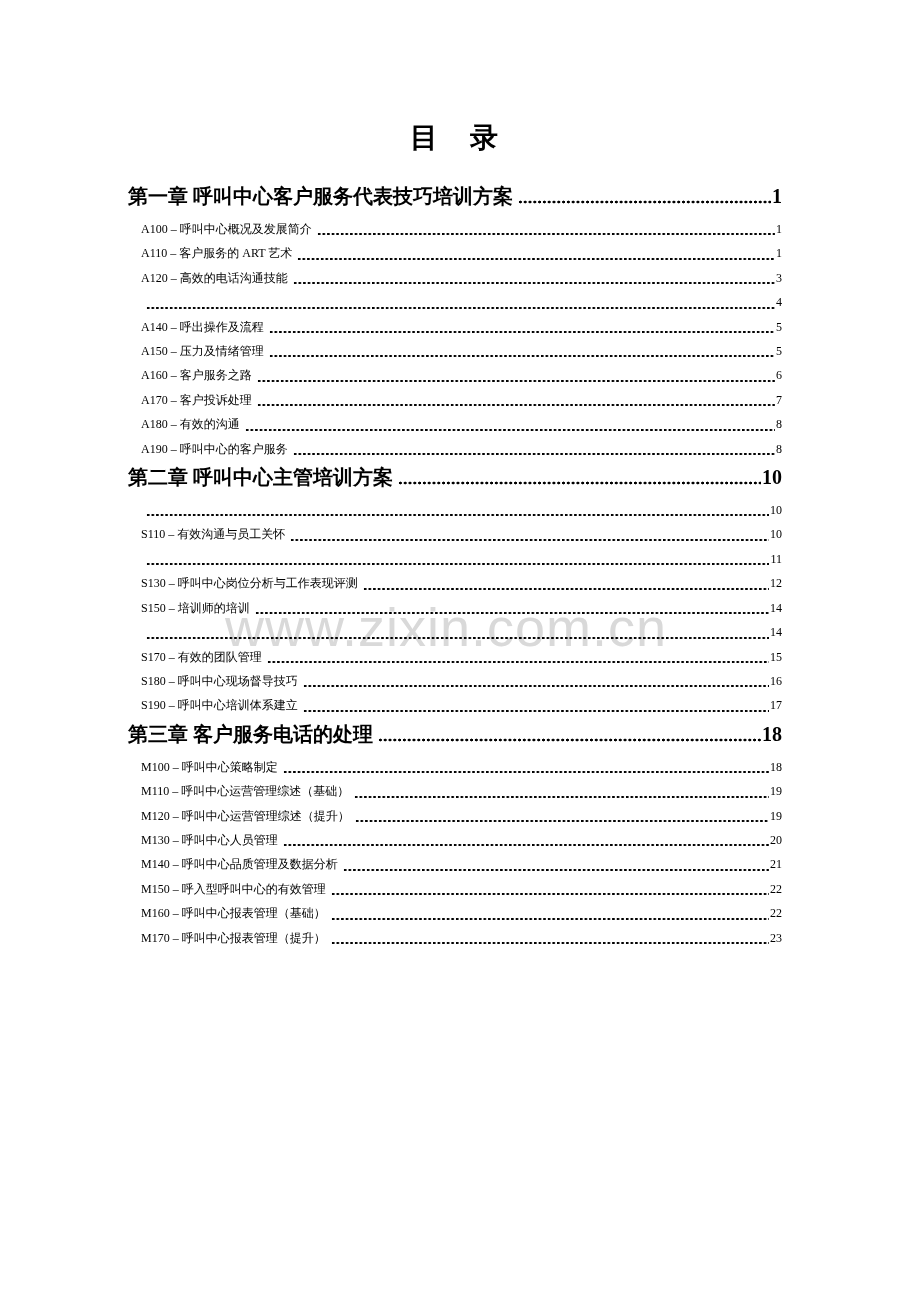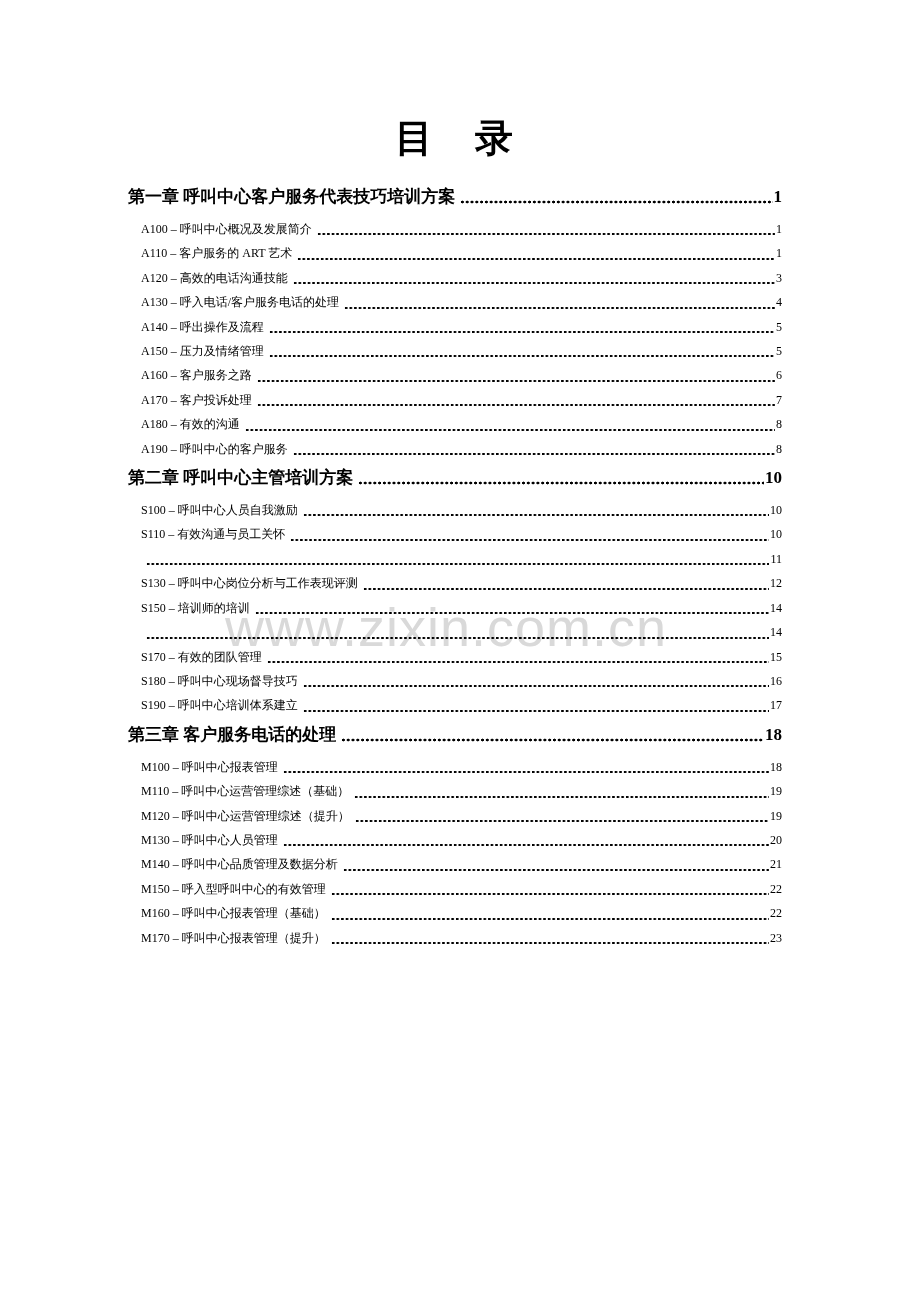--- a/index.html
+++ b/index.html
@@ -34,21 +34,21 @@
     white-space: nowrap;
     user-select: none;
   }
   .title {
     position: relative;
     z-index: 1;
     margin: 0 0 0 128px;
     padding-top: 119px;
     width: 654px;
     text-align: center;
-    font-size: 38px;
+    font-size: 28px;
     line-height: 38px;
     font-weight: bold;
     letter-spacing: 2px;
   }
   .toc {
     position: relative;
     z-index: 1;
     width: 654px;
     margin: 27px 0 0 128px;
   }
@@ -66,21 +66,21 @@
     margin: 0 1px 4px 5px;
     background-image: radial-gradient(circle at 2.2px 3px, #000 1.05px, rgba(0,0,0,0) 1.45px);
     background-size: 4.6px 6px;
     background-repeat: repeat-x;
     min-width: 12px;
   }
   .row .pagenum {
     white-space: nowrap;
   }
   .row.chapter {
-    font-size: 17px;
+    font-size: 20px;
     line-height: 25px;
     font-weight: bold;
     margin: 4px 0 8px 0;
   }
   .row.chapter:first-child {
     margin-top: 0;
   }
   .row.chapter .leader {
     background-image: radial-gradient(circle at 2.2px 3px, #000 1.3px, rgba(0,0,0,0) 1.65px);
     background-size: 4.8px 6px;
@@ -115,21 +115,20 @@
         <span class="label">A110 – 客户服务的 ART 艺术</span>
         <span class="leader"></span>
         <span class="pagenum">1</span>
       </div>
       <div class="row item">
         <span class="label">A120 – 高效的电话沟通技能</span>
         <span class="leader"></span>
         <span class="pagenum">3</span>
       </div>
       <div class="row item">
-        <span class="label">A130 – 呼入电话/客户服务电话的处理</span>
         <span class="leader"></span>
         <span class="pagenum">4</span>
       </div>
       <div class="row item">
         <span class="label">A140 – 呼出操作及流程</span>
         <span class="leader"></span>
         <span class="pagenum">5</span>
       </div>
       <div class="row item">
         <span class="label">A150 – 压力及情绪管理</span>
@@ -155,21 +154,20 @@
         <span class="label">A190 – 呼叫中心的客户服务</span>
         <span class="leader"></span>
         <span class="pagenum">8</span>
       </div>
       <div class="row chapter">
         <span class="label">第二章 呼叫中心主管培训方案</span>
         <span class="leader"></span>
         <span class="pagenum">10</span>
       </div>
       <div class="row item">
-        <span class="label">S100 – 呼叫中心人员自我激励</span>
         <span class="leader"></span>
         <span class="pagenum">10</span>
       </div>
       <div class="row item">
         <span class="label">S110 – 有效沟通与员工关怀</span>
         <span class="leader"></span>
         <span class="pagenum">10</span>
       </div>
       <div class="row item">
         <span class="leader"></span>
@@ -203,21 +201,21 @@
         <span class="label">S190 – 呼叫中心培训体系建立</span>
         <span class="leader"></span>
         <span class="pagenum">17</span>
       </div>
       <div class="row chapter">
         <span class="label">第三章 客户服务电话的处理</span>
         <span class="leader"></span>
         <span class="pagenum">18</span>
       </div>
       <div class="row item">
-        <span class="label">M100 – 呼叫中心报表管理</span>
+        <span class="label">M100 – 呼叫中心策略制定</span>
         <span class="leader"></span>
         <span class="pagenum">18</span>
       </div>
       <div class="row item">
         <span class="label">M110 – 呼叫中心运营管理综述（基础）</span>
         <span class="leader"></span>
         <span class="pagenum">19</span>
       </div>
       <div class="row item">
         <span class="label">M120 – 呼叫中心运营管理综述（提升）</span>

